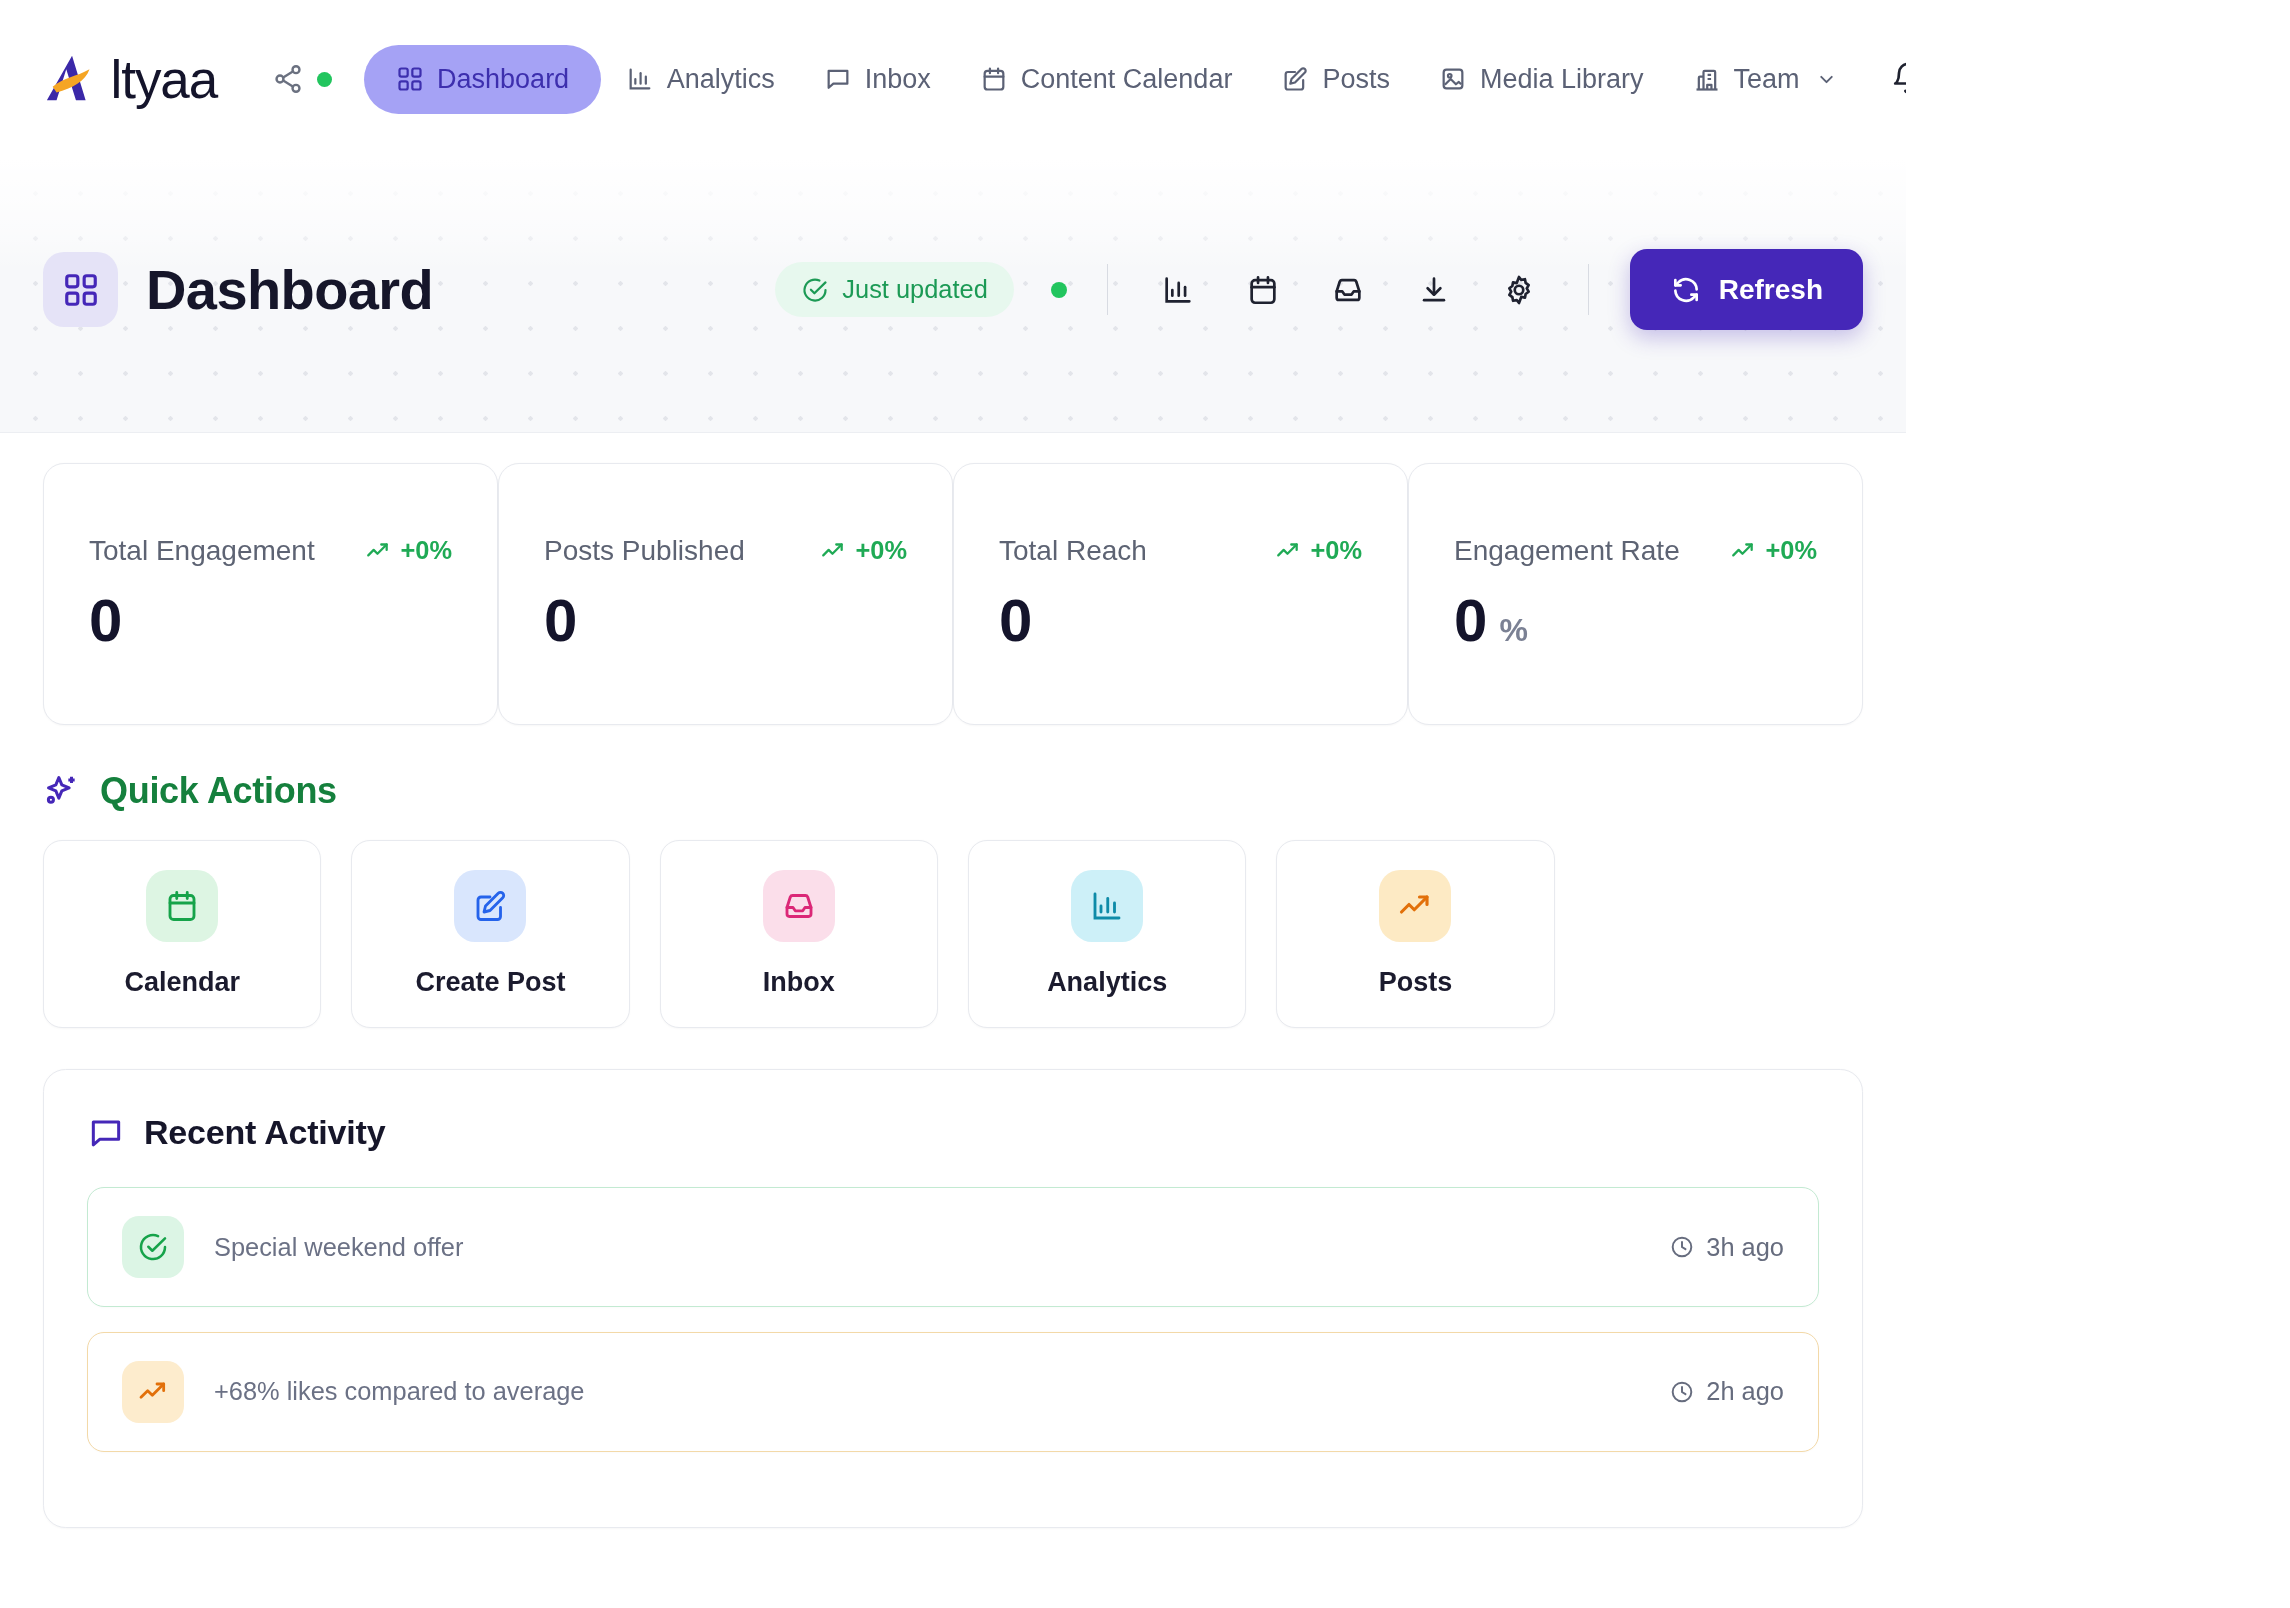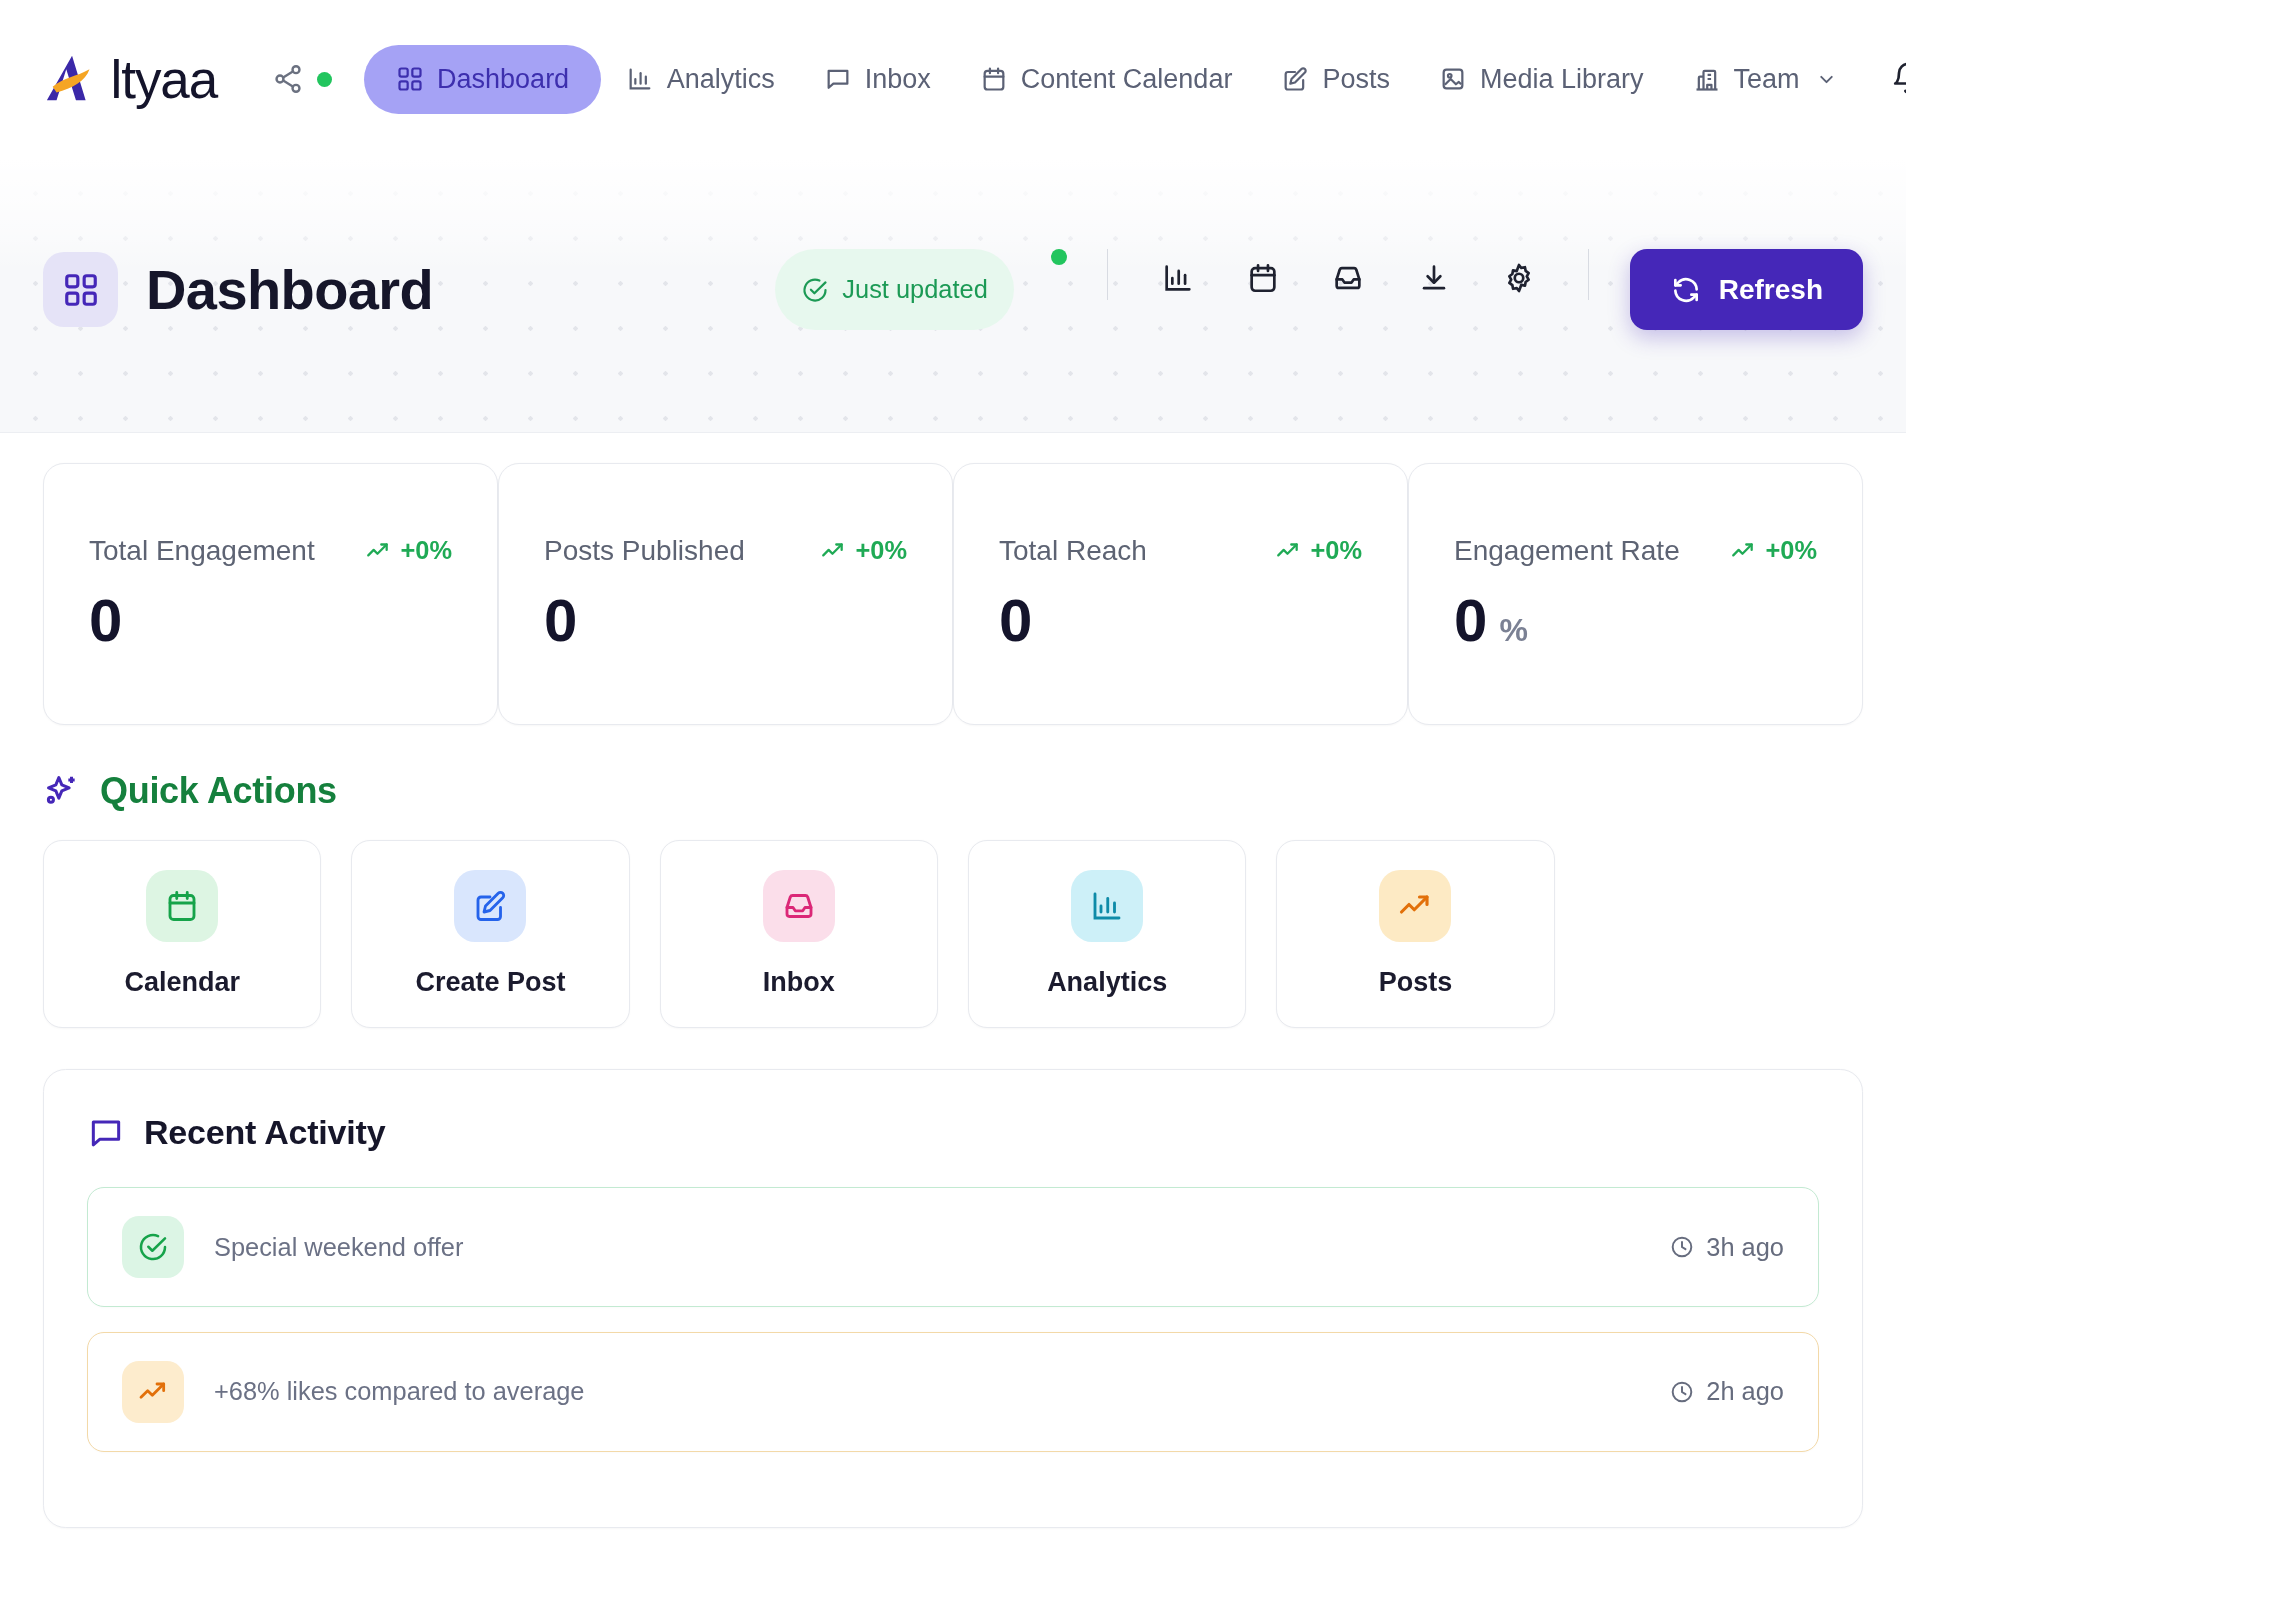--- a/index.html
+++ b/index.html
@@ -82,21 +82,21 @@
     height: 275px; display:flex; align-items:center; justify-content:space-between;
     padding: 0 43px; z-index: 2;
   }
   .title-wrap { display:flex; align-items:center; gap: 28px; padding-bottom: 9.4px;}
   .title-badge {
     width: 75px; height: 75px; border-radius: 21px;
     background: #e5e3f7; display:flex; align-items:center; justify-content:center;
   }
   .page-title { font-size: 56px; font-weight: 700; color: #16162a; letter-spacing: -0.6px; }
 
-  .header-actions { display:flex; gap: 16px; padding-bottom: 9.4px;}
+  .header-actions { display:flex; align-items:center; gap: 16px; padding-bottom: 9.4px;}
   .status-pill {
     display:flex; align-items:center; gap: 13px;
     background: #e7f8ee; color: #1c9a55; border-radius: 941px;
     padding: 13px 26px; font-size: 25.4px; white-space:nowrap;
   }
   .pulse-dot { width: 16px; height: 16px; border-radius:50%; background:#22c55e; margin-left: 21px; }
   .v-sep { width:0.9px; height:51px; background:#d8dbe2; margin: 0 24.5px; }
   .icon-btn {
     width: 58px; height: 58px; display:flex; align-items:center; justify-content:center;
     border-radius: 13px; cursor:pointer; color:#1f2230;

